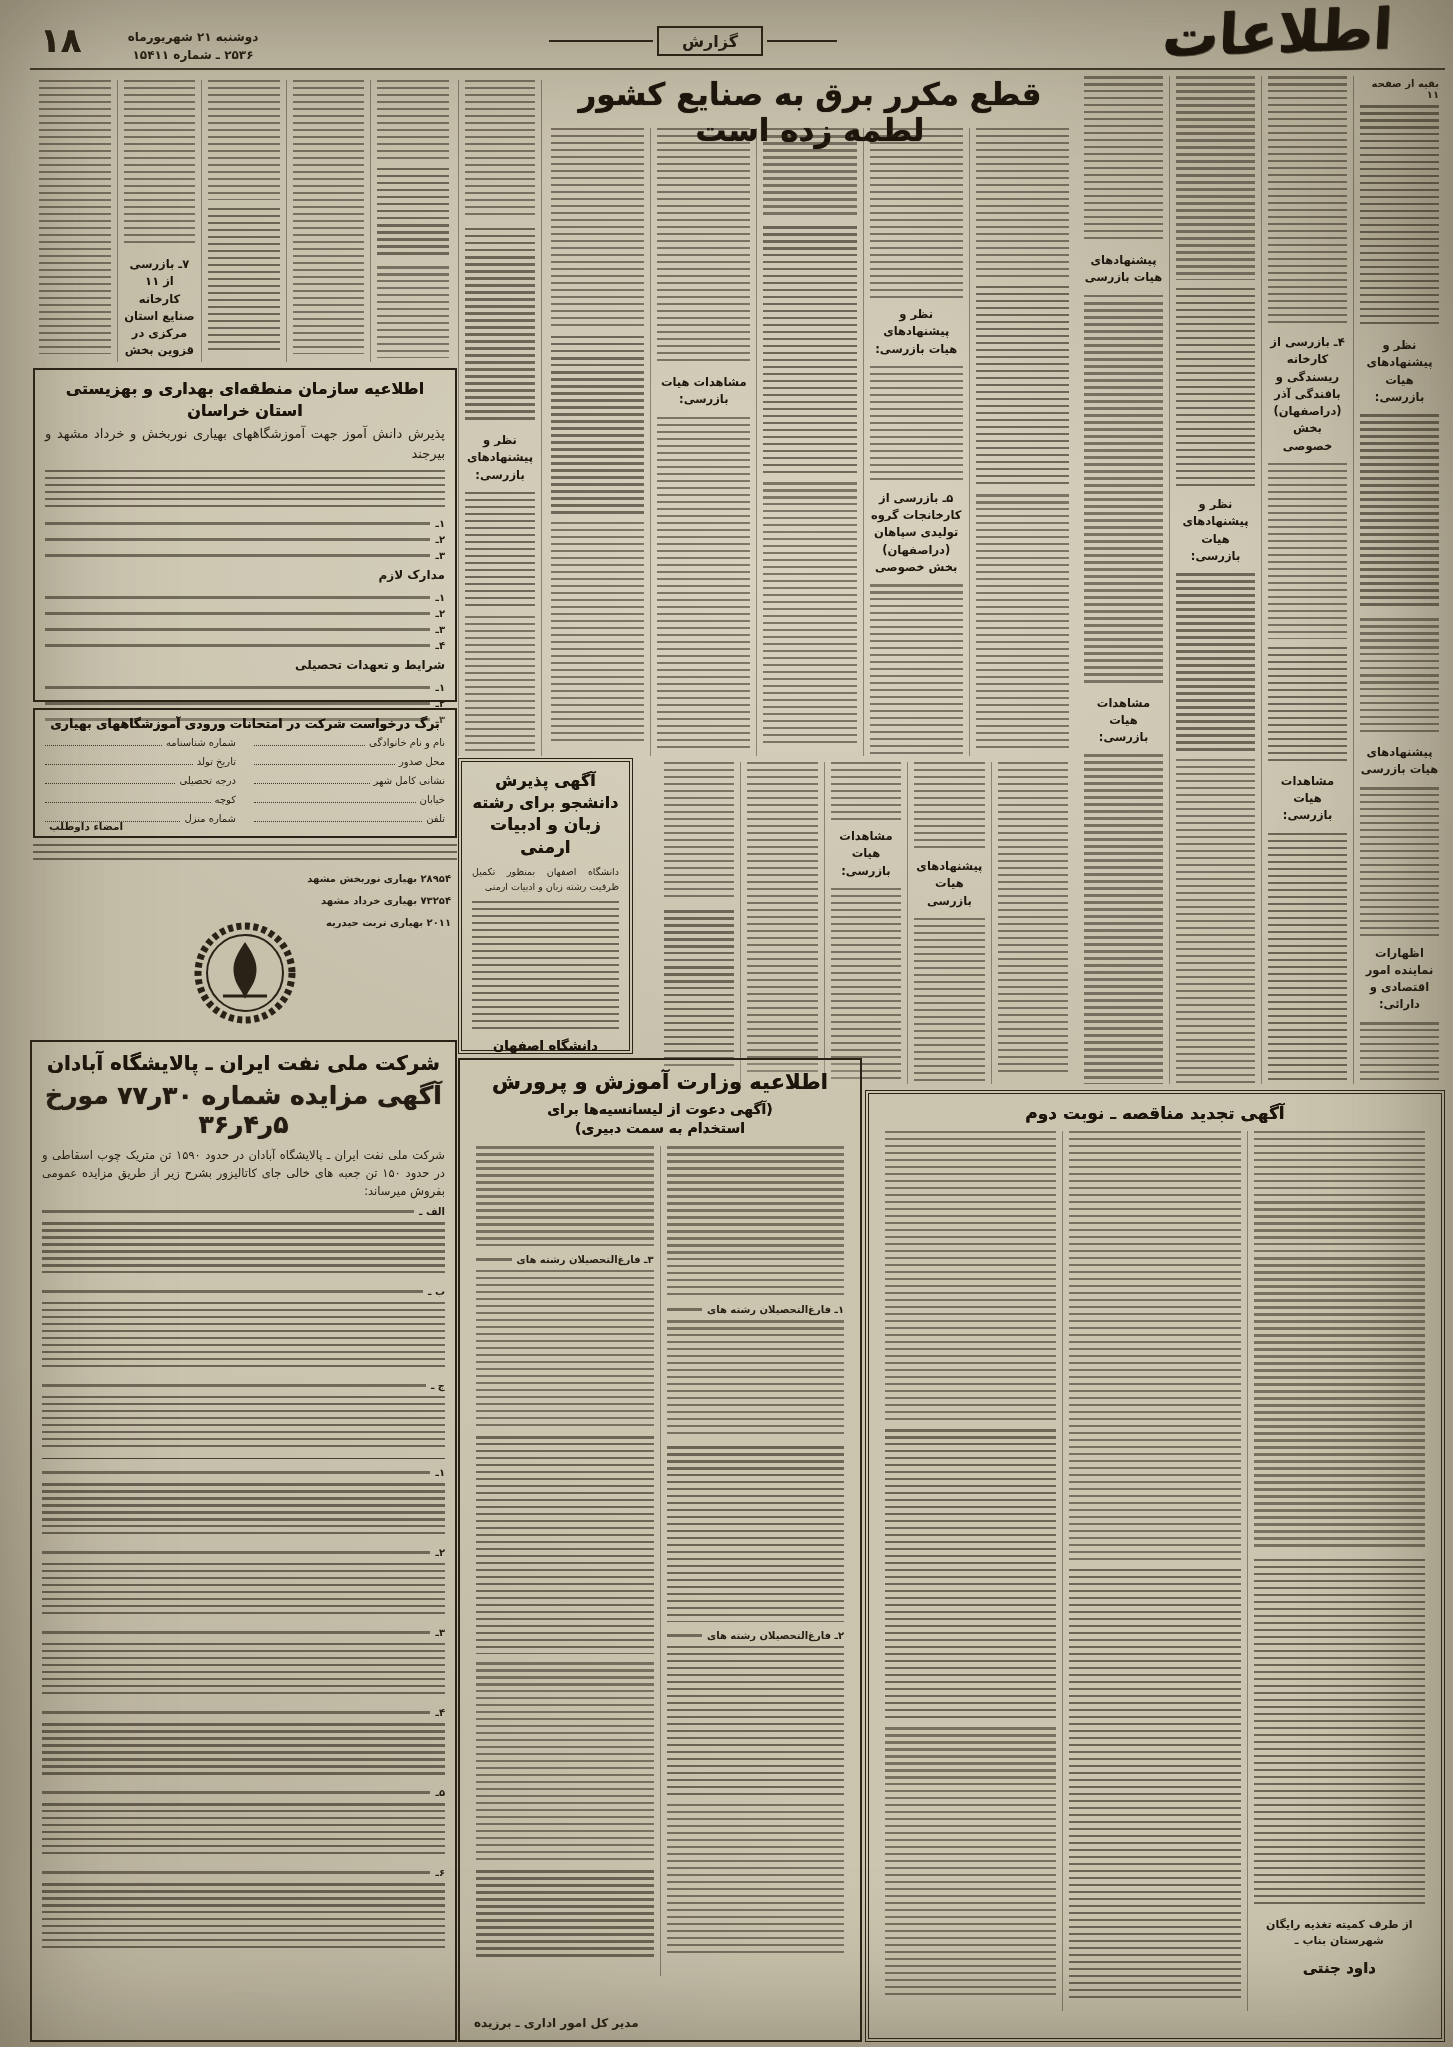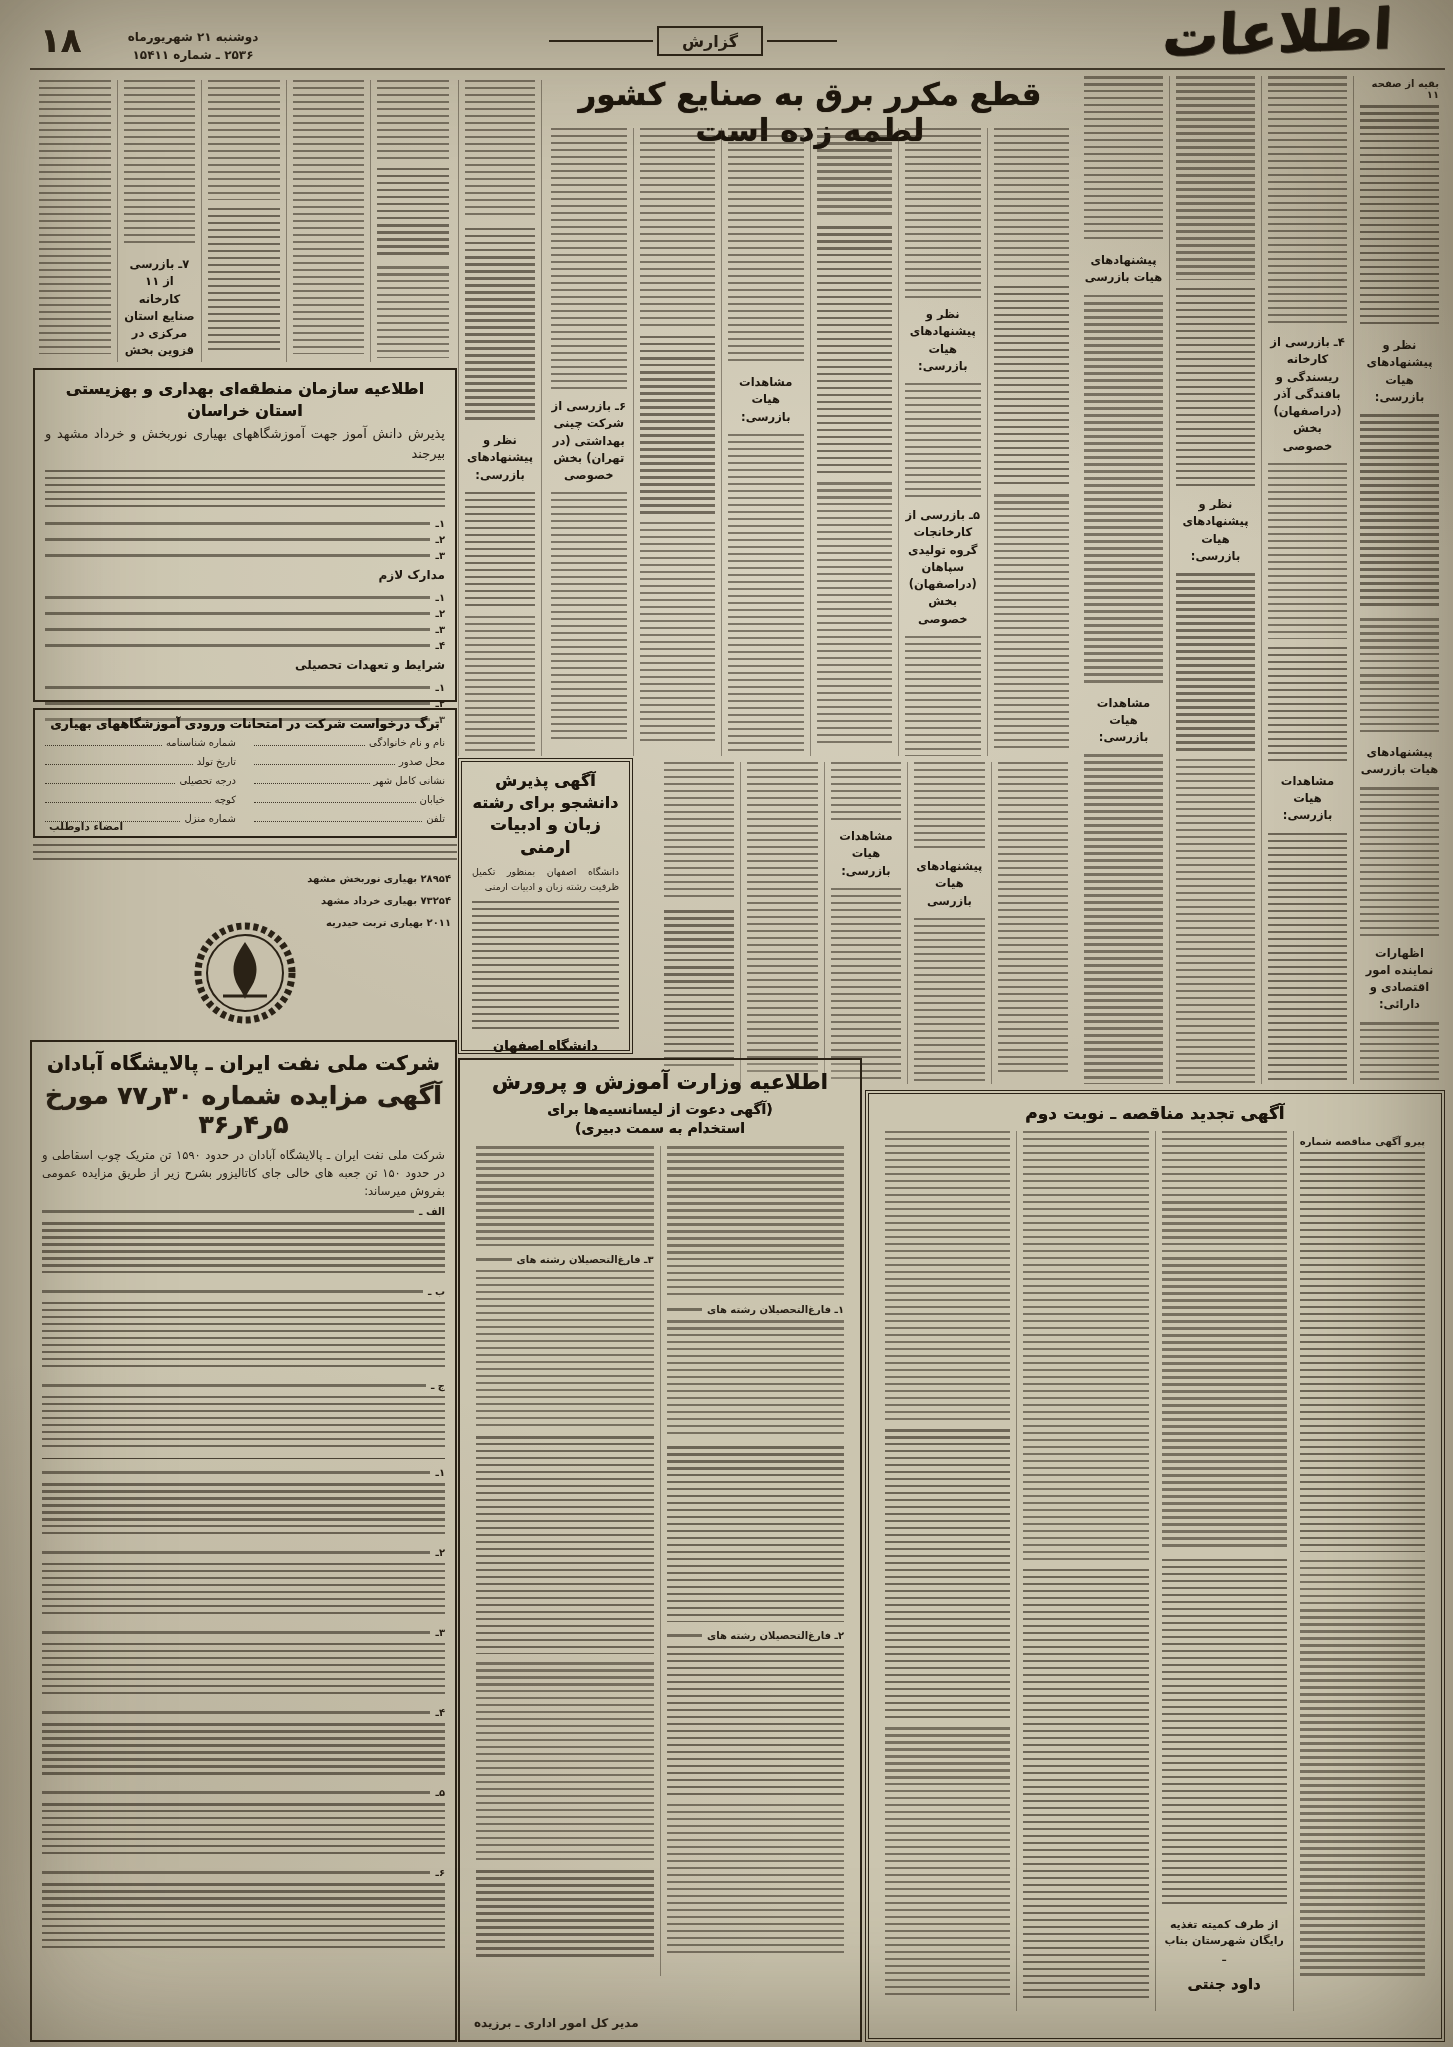--- a/index.html
+++ b/index.html
@@ -159,25 +159,20 @@
   </div>
   <div class="col">
     <div class="sim" style="height:238px"></div>
     <div class="subhead">مشاهدات هیات بازرسی:</div>
     <div class="sim" style="height:332px"></div>
   </div>
   <div class="col">
     <div class="sim" style="height:200px"></div>
     <div class="sim" style="height:178px"></div>
     <div class="sim" style="height:222px"></div>
-  </div>
-  <div class="col">
-    <div class="sim" style="height:262px"></div>
-    <div class="subhead">۶ـ بازرسی از شرکت چینی بهداشتی (در تهران) بخش خصوصی</div>
-    <div class="sim" style="height:250px"></div>
   </div>
 </div>
 
 <div class="cols" style="left:658px;top:762px;width:416px;height:322px">
   <div class="col">
       <div class="sim" style="height:314px"></div>
     </div>
   <div class="col">
     <div class="sim" style="height:88px"></div>
     <div class="subhead">پیشنهادهای هیات بازرسی</div>
@@ -408,28 +403,20 @@
       <div class="sim" style="height:90px"></div>
     </div>
   </div>
   <div class="sig" style="position:absolute;left:14px;bottom:10px;font-size:12px">مدیر کل امور اداری ـ برزیده</div>
 </div>
 
 <div class="box" style="left:865px;top:1090px;width:580px;height:952px;border:4px double #2a2216">
   <div class="btitle" style="font-size:17px;margin-bottom:6px">آگهی تجدید مناقصه ـ نوبت دوم</div>
   <div class="cols" style="position:relative;left:0;top:0;width:100%;height:880px">
     <div class="col">
-      <div class="mline">
-          <span>پیرو آگهی مناقصه شماره</span>
-          <span class="bar"></span>
-        </div>
-      <div class="sim" style="height:400px"></div>
-      <div class="sim" style="height:420px"></div>
-    </div>
-    <div class="col">
       <div class="sim" style="height:420px"></div>
       <div class="sim" style="height:350px"></div>
       <div class="subhead" style="font-size:11px;margin-top:8px">از طرف کمیته تغذیه رایگان شهرستان بناب ـ</div>
       <div class="btitle" style="font-size:15px">داود جنتی</div>
     </div>
     <div class="col">
       <div class="sim" style="height:430px"></div>
       <div class="sim" style="height:430px"></div>
     </div>
     <div class="col">

